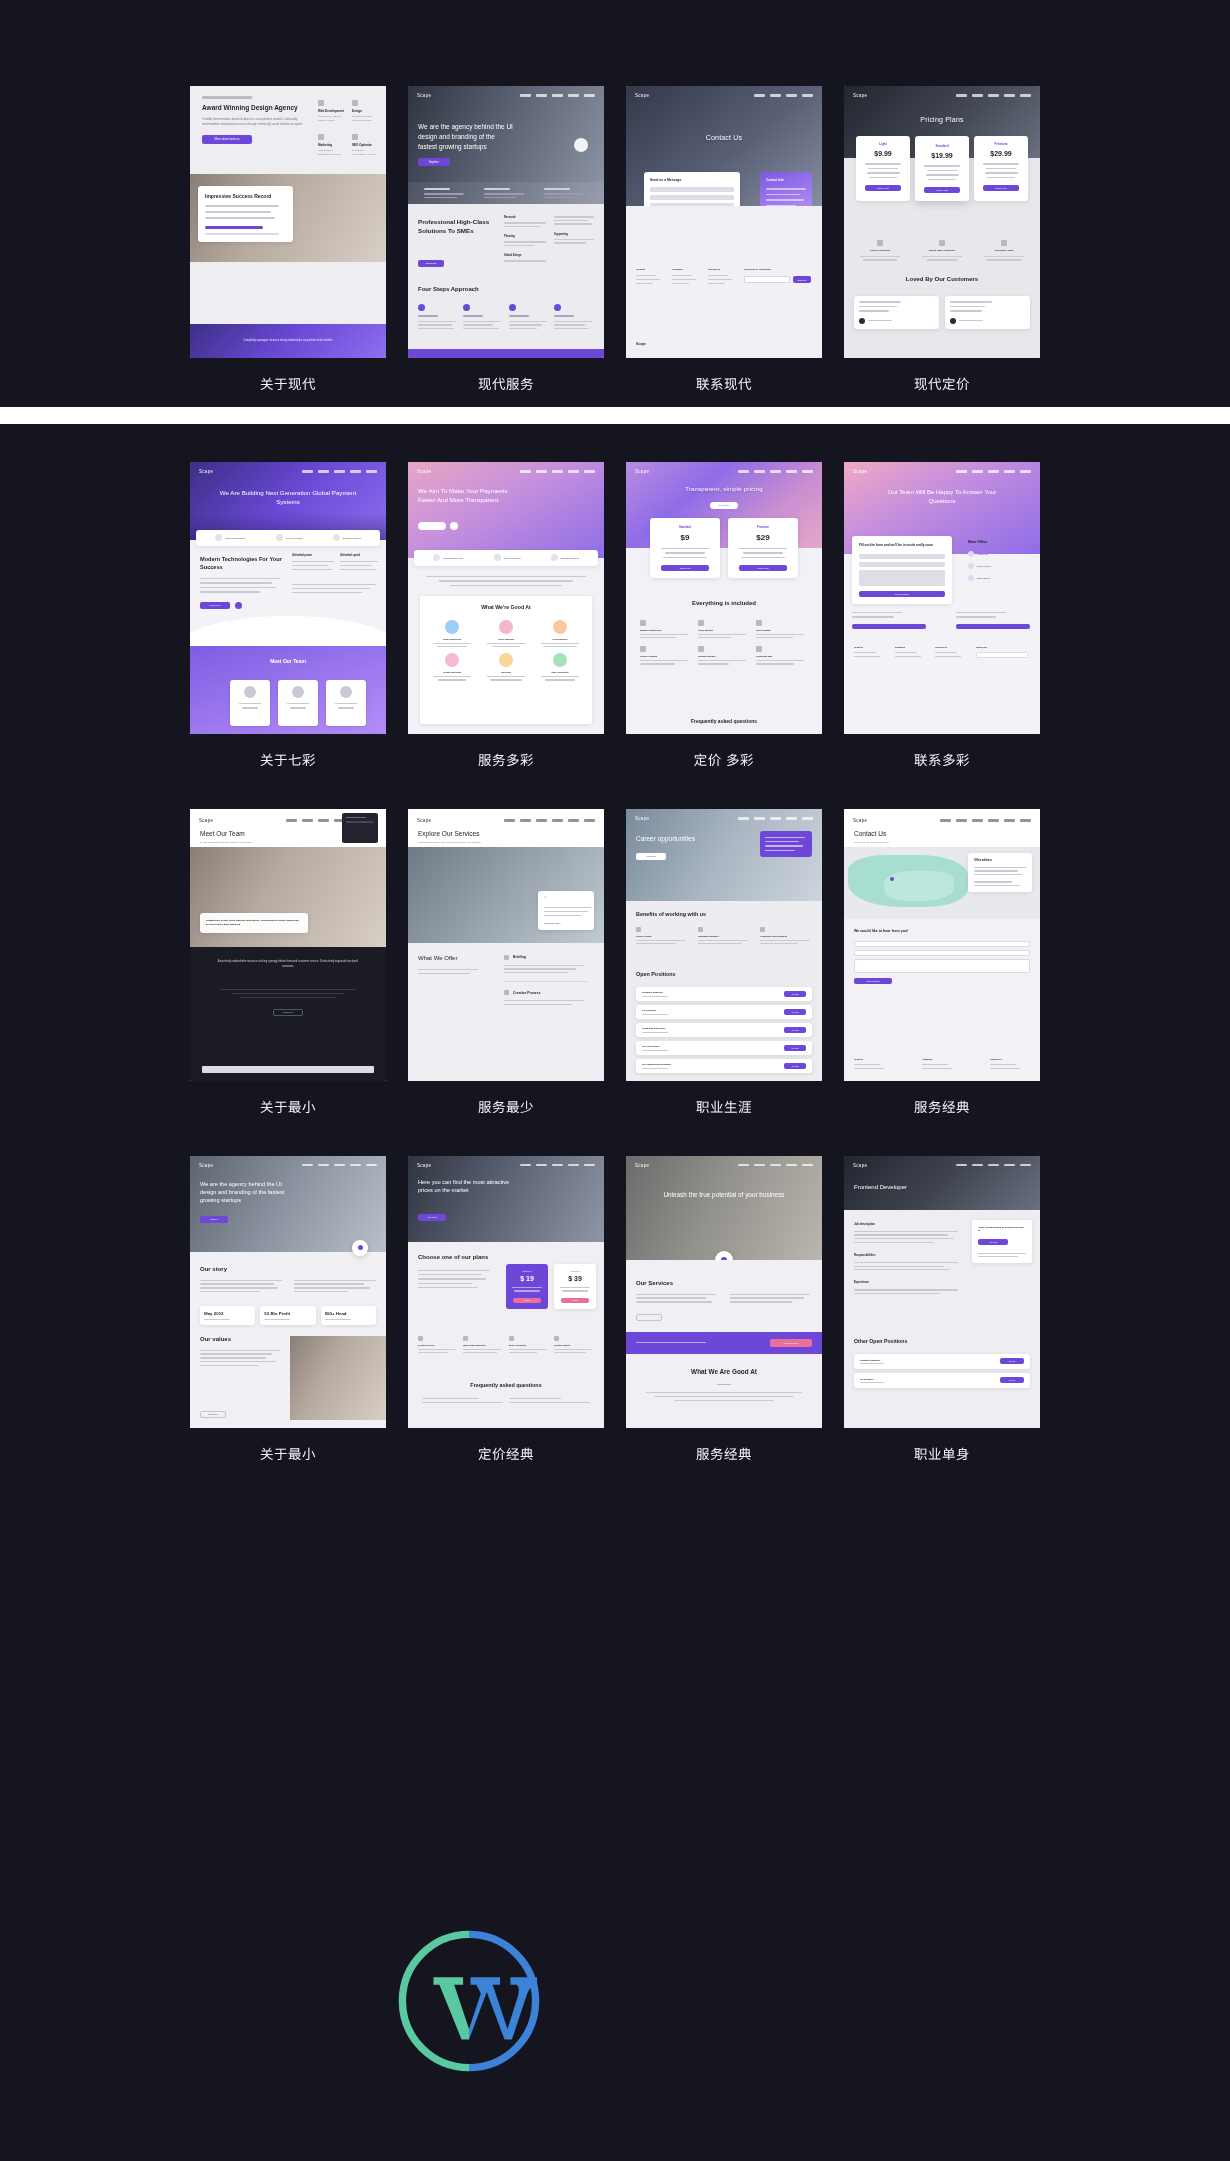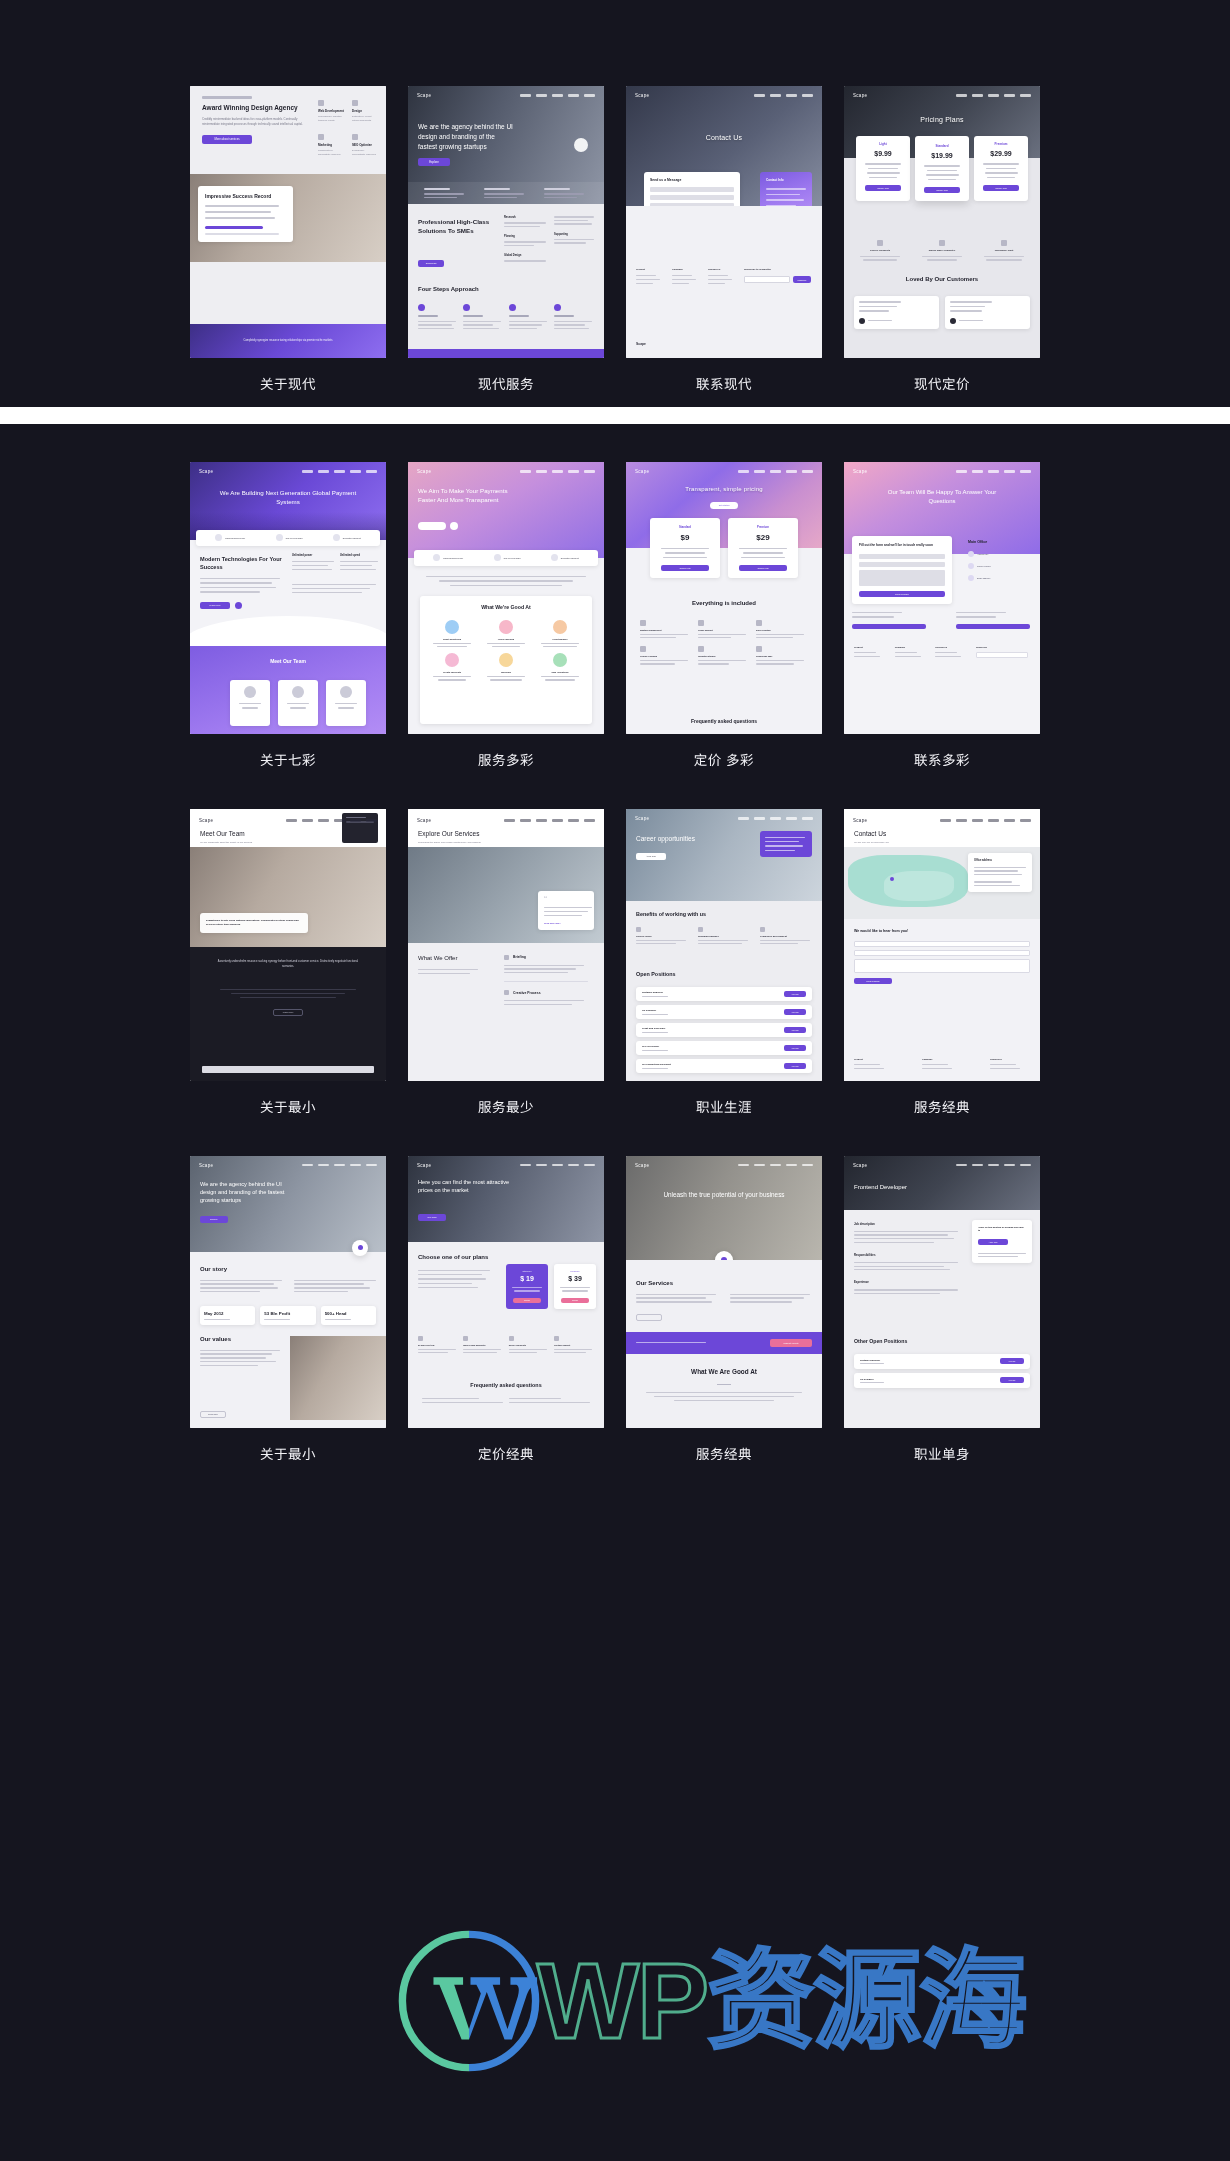--- a/index.html
+++ b/index.html
@@ -1311,14 +1311,13 @@
       <g clip-path="url(#halfL)">
         <circle cx="50" cy="50" r="45" fill="none" stroke="#5ac8a0" stroke-width="5"></circle>
         <path d="M26 34 h20 v5 h-6 l10 30 8-24 -3-6 h-4 v-5 h20 v5 h-5 l10 30 7-22c1-4 1-7-1-8h-4v-5h18v5c-3 0-5 2-7 7L79 76h-5L62 44 50 76h-5L30 39h-4z" fill="#5ac8a0"></path>
       </g>
       <g clip-path="url(#halfR)">
         <circle cx="50" cy="50" r="45" fill="none" stroke="#3c82d7" stroke-width="5"></circle>
         <path d="M26 34 h20 v5 h-6 l10 30 8-24 -3-6 h-4 v-5 h20 v5 h-5 l10 30 7-22c1-4 1-7-1-8h-4v-5h18v5c-3 0-5 2-7 7L79 76h-5L62 44 50 76h-5L30 39h-4z" fill="#3c82d7"></path>
       </g>
     </svg>
   </div>
-  <div class="wm-text"><span>WP</span><span class="cn">资源海</span></div>
 </div>
 
 </body></html>

